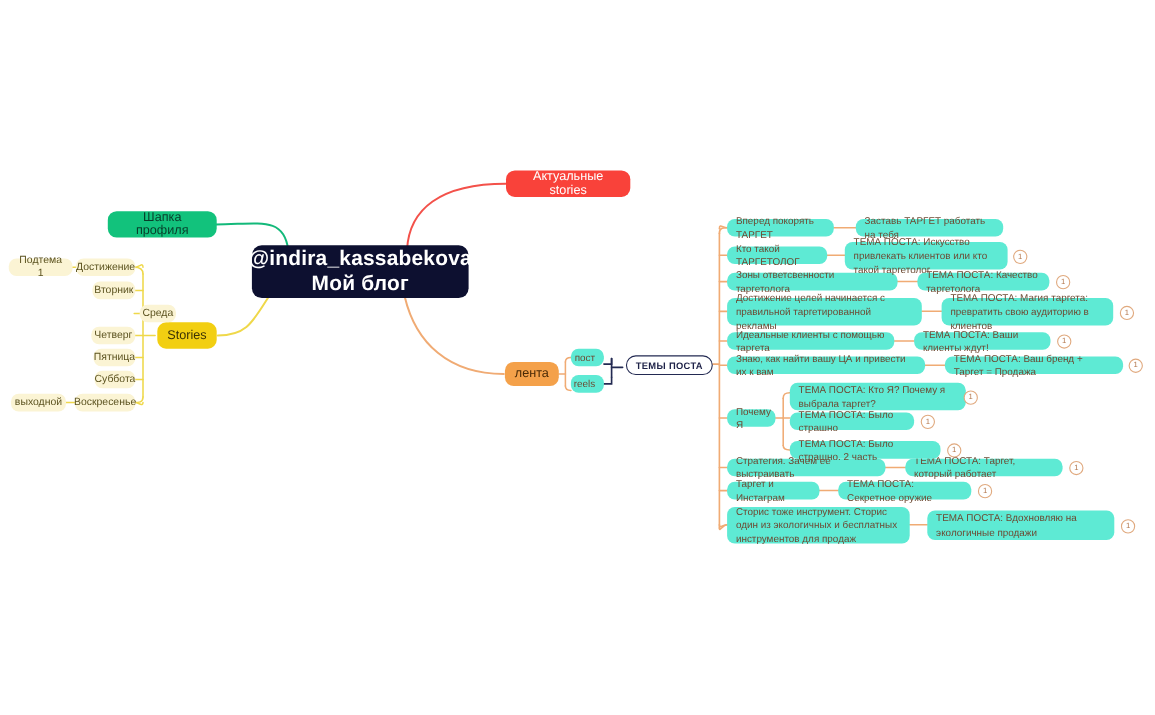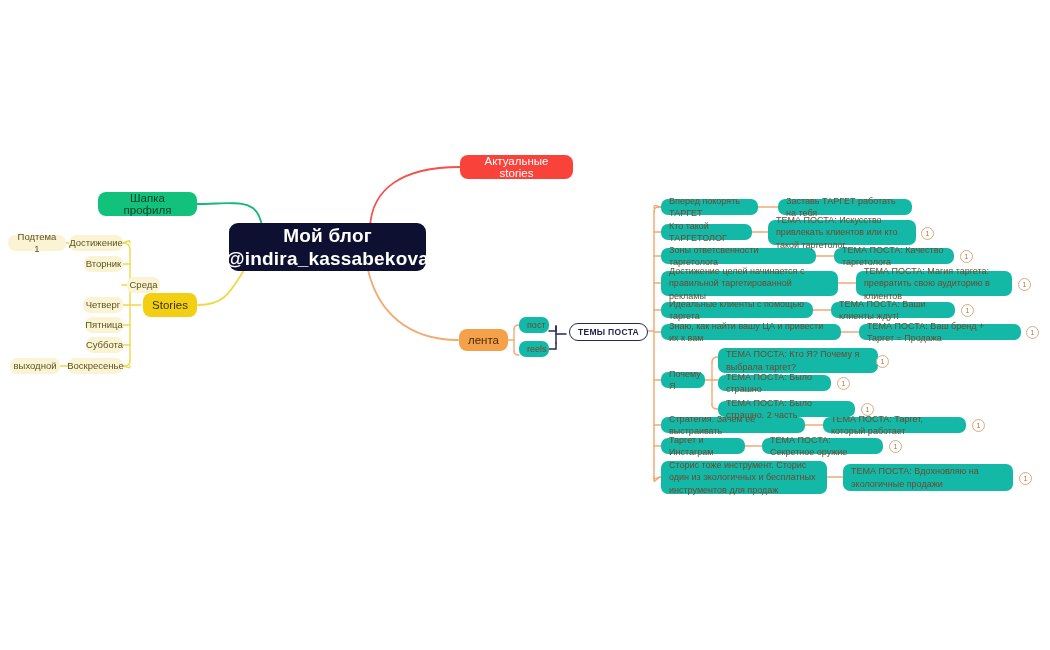--- a/index.html
+++ b/index.html
@@ -37,25 +37,25 @@
 
   
   .pillY{
     background:#fbf4d4;color:#5c5320;border-radius:7px;
     font-size:9.5px;padding:0 7px;justify-content:center;text-align:center;
     line-height:1.25;
   }
 
   
   .pillP{
-    background:#14b8a6;color:#6d4a33;border-radius:7px;
+    background:#5eead4;color:#6d4a33;border-radius:7px;
     font-size:9px;padding:3px 8px;line-height:1.35;
     align-items:center;
   }
-  .pillP.center{justify-content:flex-start;text-align:center;}
+  .pillP.center{justify-content:flex-end;text-align:center;}
 
   
   .pillW{
     background:#ffffff;color:#1d2147;border:1.4px solid #232a52;
     border-radius:11px;font-size:8.5px;font-weight:700;
     justify-content:center;text-align:center;letter-spacing:.3px;
   }
 
   
   .badge{
@@ -153,22 +153,22 @@
       <path d="M705,380 L712,380"></path>
       <path d="M712,362 L712,405"></path>
       <path d="M712,362 C712,358 714,357 718,357"></path>
       <path d="M712,405 C712,408 714,409 718,409"></path>
       <path d="M712,380 L718,380"></path>
     </g>
   </svg>
 
   <div class="node root" style="left:229px;top:223px;width:197px;height:48px;">
     <div>
+      <span class="txt">@indira_kassabekova</span>
       <span class="txt">Мой блог</span>
-      <span class="txt">@indira_kassabekova</span>
     </div>
   </div>
 
   <div class="node pill1 pill-red" style="left:460px;top:155px;width:113px;height:24px;">
     <span>Актуальные stories</span>
   </div>
 
   <div class="node pill1 pill-green" style="left:98px;top:192px;width:99px;height:24px;">
     <span>Шапка профиля</span>
   </div>

